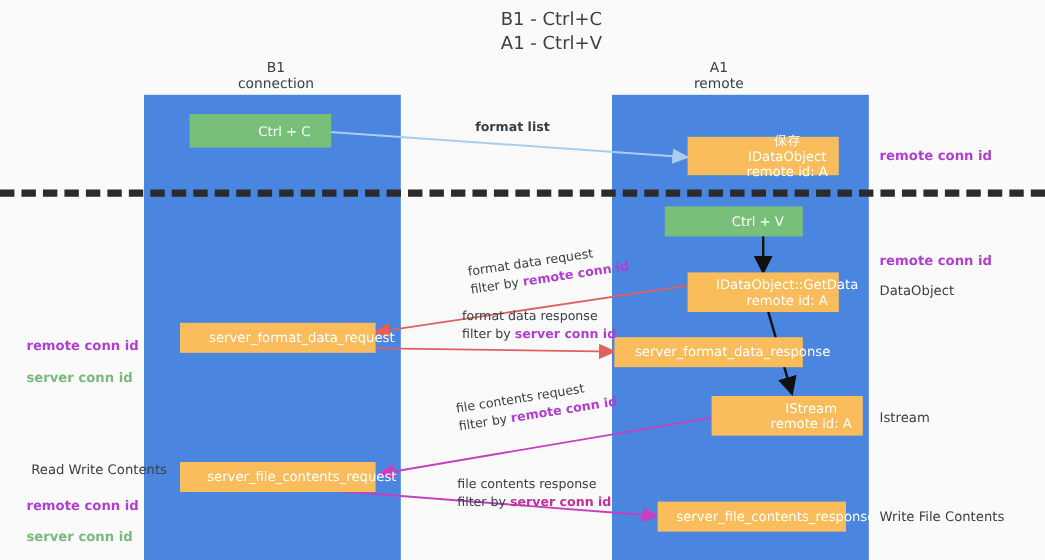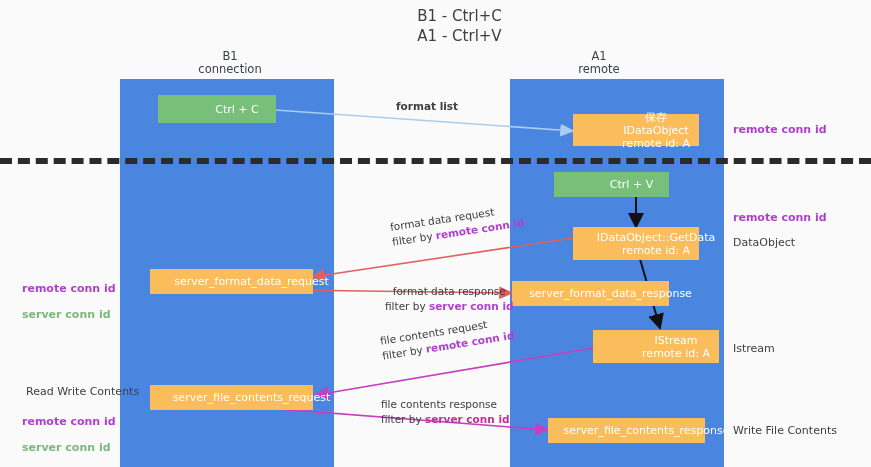--- a/index.html
+++ b/index.html
@@ -177,21 +177,21 @@
     <span>format list</span>
   </div>
 
   <div class="edge-label" style="left:389px; top:220px; transform: rotate(-8.5deg);">
     <div>format data request</div>
     <div>
       <span>filter by </span><span class="hl-purple">remote conn id</span>
     </div>
   </div>
 
-  <div class="edge-label" style="left:385px; top:284px;text-align:center;">
+  <div class="edge-label" style="left:385px; top:257px;">
     <div>format data response</div>
     <div>
       <span>filter by </span><span class="hl-purple">server conn id</span>
     </div>
   </div>
 
   <div class="edge-label" style="left:379px; top:334px; transform: rotate(-9deg);">
     <div>file contents request</div>
     <div>
       <span>filter by </span><span class="hl-purple">remote conn id</span>

